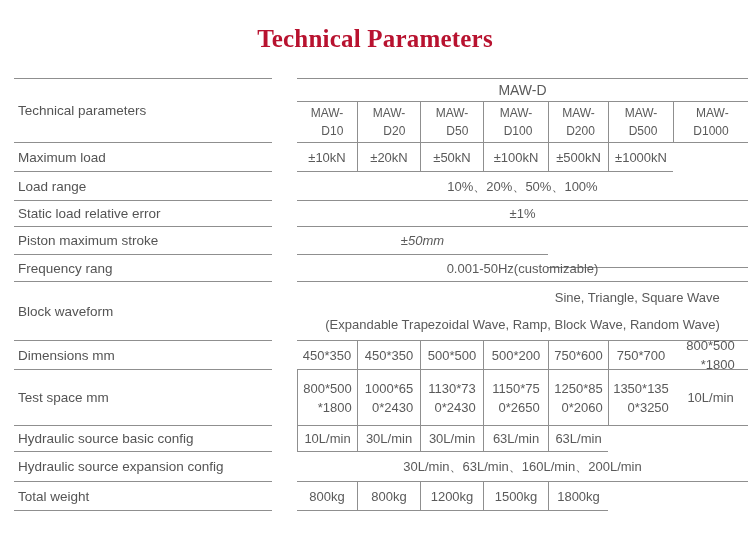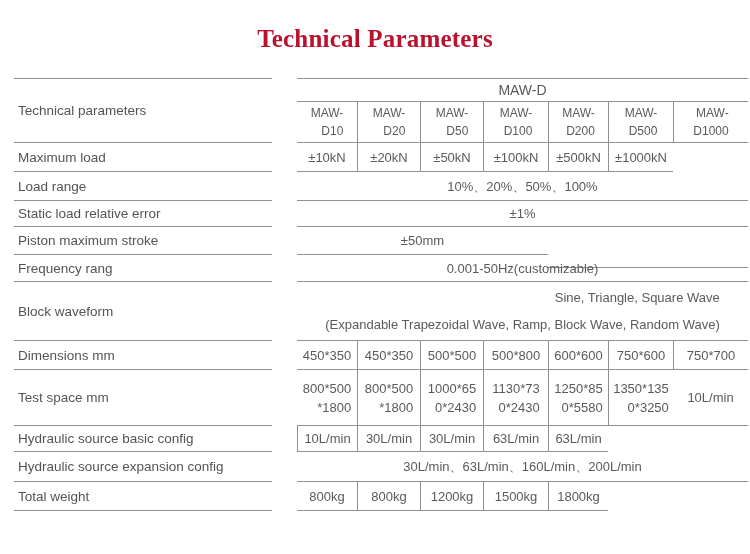--- a/index.html
+++ b/index.html
@@ -57,21 +57,21 @@
     justify-content: center;
     text-align: right;
     font-size: 13px;
     line-height: 19px;
     color: #5a5a5a;
     white-space: pre-line;
     overflow: hidden;
   }
   .cell.vline { border-left: 1px solid #8f8f8f; }
   .cell.span7 { grid-column: span 7; }
-  .cell.span4 { grid-column: span 4; }
+  .cell.span4 { grid-column: span 4; font-style: italic; }
   .cell.span3 { grid-column: span 3; margin-top: 40px; }
   .cell.group-header { font-size: 14px; }
   .cell.model-header { font-size: 12px; line-height: 18px; }
   .cell.tall { line-height: 27px; }
 </style>
 </head>
 <body>
 
 <div class="page">
   <h1 class="title">Technical Parameters</h1>
@@ -120,34 +120,35 @@
         <div class="cell span7">10%、20%、50%、100%</div>
         <div class="cell span7">±1%</div>
         <div class="cell span4">±50mm</div>
         <div class="cell span3 vline">±75mm</div>
         <div class="cell span7">0.001-50Hz(customizable)</div>
         <div class="cell span7 tall">Sine, Triangle, Square Wave
 (Expandable Trapezoidal Wave, Ramp, Block Wave, Random Wave)</div>
         <div class="cell">450*350</div>
         <div class="cell vline">450*350</div>
         <div class="cell vline">500*500</div>
-        <div class="cell vline">500*800</div>
-        <div class="cell vline">600*600</div>
+        <div class="cell vline">500*200</div>
         <div class="cell vline">750*600</div>
         <div class="cell vline">750*700</div>
         <div class="cell">800*500
 *1800</div>
         <div class="cell vline">800*500
 *1800</div>
         <div class="cell vline">1000*65
 0*2430</div>
         <div class="cell vline">1130*73
 0*2430</div>
+        <div class="cell vline">1150*75
+0*2650</div>
         <div class="cell vline">1250*85
-0*5580</div>
+0*2060</div>
         <div class="cell vline">1350*135
 0*3250</div>
         <div class="cell">10L/min</div>
         <div class="cell vline">10L/min</div>
         <div class="cell vline">30L/min</div>
         <div class="cell vline">30L/min</div>
         <div class="cell vline">63L/min</div>
         <div class="cell vline">63L/min</div>
         <div class="cell span7">30L/min、63L/min、160L/min、200L/min</div>
         <div class="cell">800kg</div>

